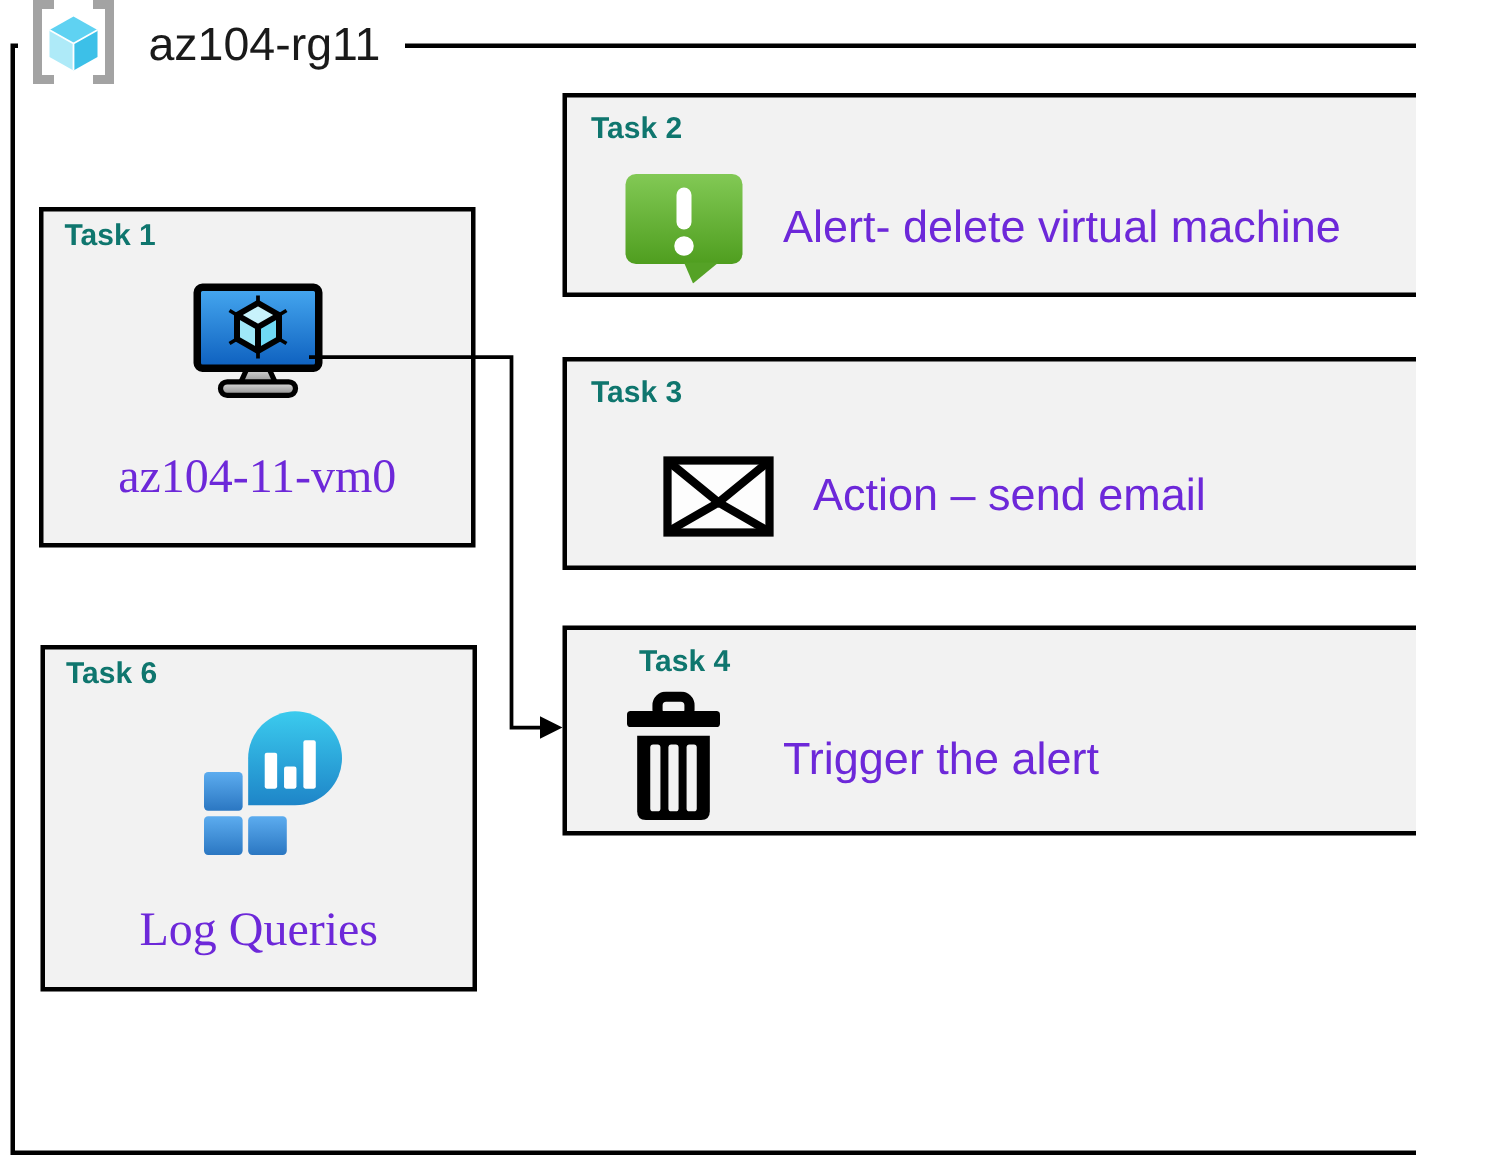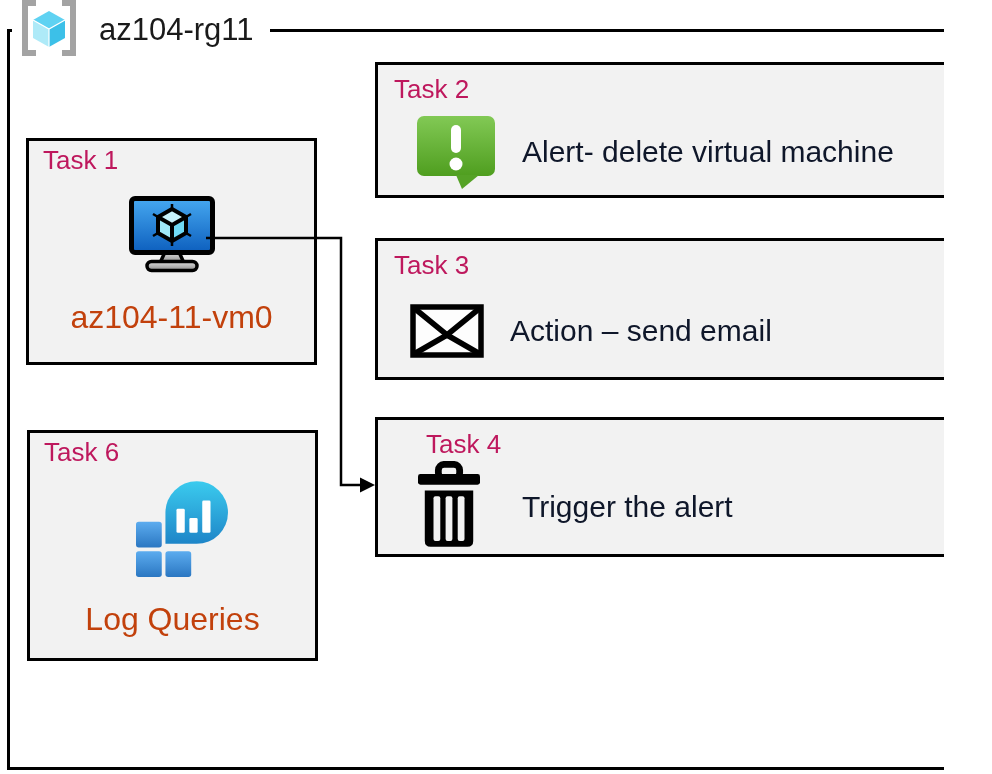--- a/index.html
+++ b/index.html
@@ -13,35 +13,35 @@
   }
   .rg-legend{
     position:absolute;left:12px;top:0;height:60px;z-index:3;
     display:flex;align-items:center;gap:16px;background:#fff;padding:0 16px 0 3px;
   }
   .rg-title{font-size:31px;color:#1a1a1a;white-space:nowrap;}
   .box{
     position:absolute;background:#F2F2F2;border:3px solid #000;box-sizing:border-box;z-index:2;
   }
   .heading{
-    font-weight:normal;font-size:26px;line-height:1.12;color:#be185d;
+    font-weight:bold;font-size:20px;line-height:1.12;color:#0f766e;
   }
   .left-box{display:flex;flex-direction:column;align-items:center;}
   .left-box .heading{align-self:flex-start;margin:5px 0 0 14px;}
   .left-box .icon-wrap{line-height:0;}
   .big-label{
-    margin-top:auto;font-size:32px;color:#c2410c;text-align:center;white-space:nowrap;
+    margin-top:auto;font-size:32px;color:#6d28d9;text-align:center;white-space:nowrap;font-family:Liberation Serif, serif;
   }
   .right-box .heading{margin:10px 0 0 16px;}
   .task-row{
     position:absolute;left:0;right:0;top:44px;bottom:0;
     display:flex;align-items:center;padding-left:38px;
   }
   .icon-slot{width:106px;display:flex;align-items:center;line-height:0;}
-  .task-label{font-size:30px;color:#0f172a;white-space:nowrap;}
+  .task-label{font-size:30px;color:#6d28d9;white-space:nowrap;}
   .connector-svg{position:absolute;left:0;top:0;z-index:4;pointer-events:none;}
 </style>
 </head>
 <body>
 
 <div class="canvas">
 
   <div class="rg-outline"></div>
 
   <div class="rg-legend">
@@ -128,21 +128,21 @@
           <rect x="35" y="10" width="10" height="28" rx="5" fill="#fff"></rect>
           <circle cx="40" cy="49" r="6.5" fill="#fff"></circle>
         </svg>
       </span>
       <span class="task-label">Alert- delete virtual machine</span>
     </div>
   </div>
 
   <div class="box right-box" style="left:375px;top:238px;width:578px;height:142px;">
     <div class="heading">Task 3</div>
-    <div class="task-row" style="padding-left:32px;">
+    <div class="task-row" style="padding-left:64px;">
       <span class="icon-slot" style="width:100px;">
         <svg width="74" height="54" viewBox="0 0 74 54">
           <rect x="3" y="3" width="68" height="48" fill="#FDFDFD" stroke="#000" stroke-width="5.5"></rect>
           <path d="M4 4 L37 31 L70 4" fill="none" stroke="#000" stroke-width="5.5" stroke-linejoin="miter"></path>
           <path d="M4 50 L37 31 M70 50 L37 31" fill="none" stroke="#000" stroke-width="5.5"></path>
         </svg>
       </span>
       <span class="task-label">Action – send email</span>
     </div>
   </div>

